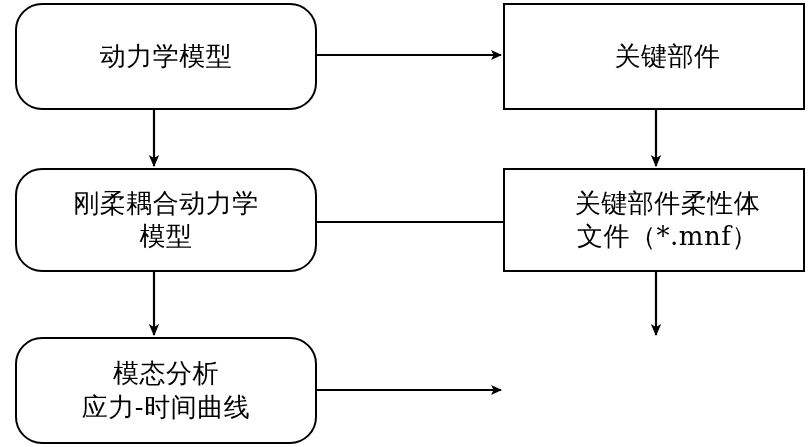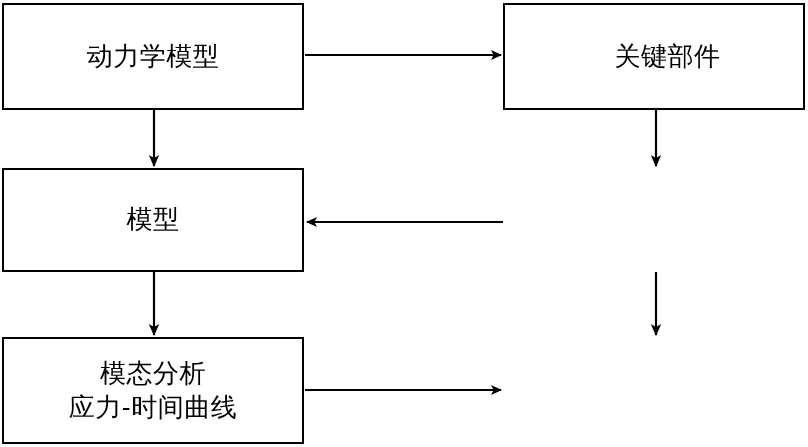--- a/index.html
+++ b/index.html
@@ -28,21 +28,21 @@
     color: #000000;
     font-size: 26px;
     line-height: 1.28;
     letter-spacing: 0.5px;
     white-space: nowrap;
   }
   .node .line {
     display: block;
   }
   
-  .col-left  { left: 2px;   width: 302px; }
+  .col-left  { left: 15px;   width: 302px; border-radius: 27px; }
   .col-right { left: 503px; width: 302px; padding-left: 27px; }
   .row-1 { top: 3px;   height: 107px; }
   .row-2 { top: 168px; height: 104px; }
   .row-3 { top: 337px; height: 107px; }
 
   
   .edges {
     position: absolute;
     left: 0;
     top: 0;
@@ -86,23 +86,28 @@
 
   <div class="node col-left row-1">
     <span class="line">动力学模型</span>
   </div>
 
   <div class="node col-right row-1">
     <span class="line">关键部件</span>
   </div>
 
   <div class="node col-left row-2">
+    <span class="line">刚柔耦合动力学</span>
     <span class="line">模型</span>
   </div>
 
+  <div class="node col-right row-2">
+    <span class="line">关键部件柔性体</span>
+    <span class="line">文件（*.mnf）</span>
+  </div>
 
   <div class="node col-left row-3">
     <span class="line">模态分析</span>
     <span class="line">应力-时间曲线</span>
   </div>
 
 
 </div>
 
 </body></html>

